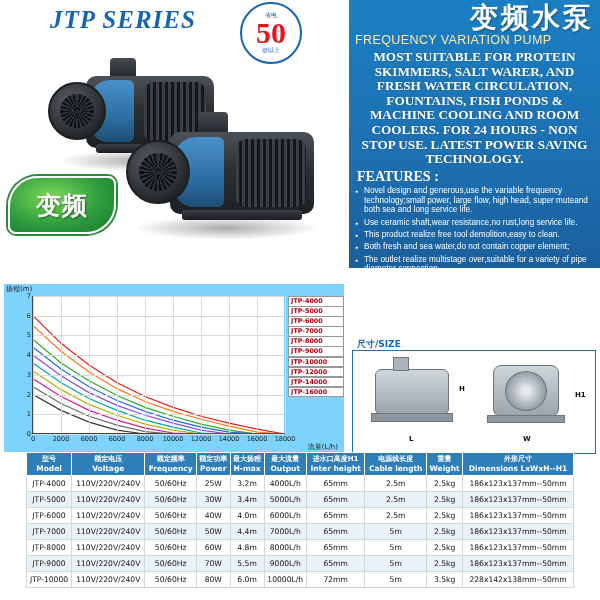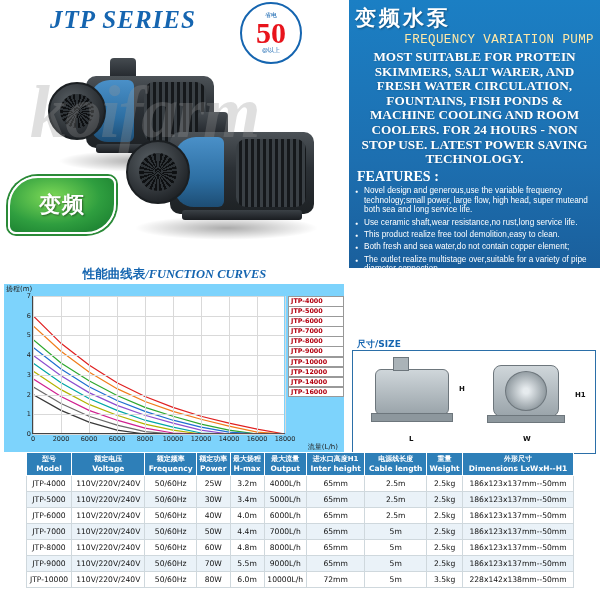--- a/index.html
+++ b/index.html
@@ -86,41 +86,41 @@
   
   .bianpin {
     position:absolute; left:8px; top:176px; width:108px; height:58px;
     background:radial-gradient(ellipse at 40% 35%, #7ed957 0%, #2f9e3f 55%, #15772c 100%);
     border-radius:30px 8px 30px 8px;
     border:2px solid #ffffff;
     box-shadow:0 0 0 2px #2a8a37;
     display:flex; align-items:center; justify-content:center;
   }
   .bianpin span {
-    color:#ffffff; font-size:22px; font-weight:bold;
+    color:#ffffff; font-size:25px; font-weight:bold;
     font-family:Liberation Serif, serif;
     text-shadow:1px 1px 2px rgba(0,0,0,0.45);
     letter-spacing:1px;
   }
 
   
   .top-right {
     position:absolute; left:349px; top:0; width:251px; height:268px;
     background:linear-gradient(180deg,#1b7fc4 0%, #1d6fb0 60%, #1a5f9c 100%);
     color:#fff; padding:4px 6px 0 6px;
   }
   .tr-cn {
     font-family:"DejaVu Sans", sans-serif;
-    font-size:21px; font-weight:bold; text-align:left;
+    font-size:28px; font-weight:bold; text-align:right;
     color:#ffffff; letter-spacing:3px; line-height:28px;
     text-shadow:1px 1px 2px rgba(0,0,0,.35);
   }
   .tr-en {
-    text-align:right; font-size:12.5px; letter-spacing:.4px;
-    color:#ffe9a8; font-family:Liberation Mono, monospace;
+    text-align:left; font-size:12.5px; letter-spacing:.4px;
+    color:#ffe9a8; font-family:Liberation Sans, sans-serif;
     margin-top:1px;
   }
   .tr-desc {
     position:relative;
     margin-top:3px;
     font-family:"Liberation Serif", serif;
     font-weight:bold;
     font-size:13.2px; line-height:14.6px;
     text-align:center;
     color:#ffffff;
@@ -275,23 +275,20 @@
     <ul class="feature-list">
       <li>Novel design and generous,use the variable frequency technology;small power,  large flow, high head,  super muteand both sea and long service life.</li>
       <li>Use ceramic shaft,wear resistance,no rust,long service life.</li>
       <li>This product realize free tool demolition,easy to clean.</li>
       <li>Both fresh and sea water,do not contain copper element;</li>
       <li>The outlet realize multistage over,suitable for a variety of pipe diameter connection.</li>
       <li>The locked-roter protection function(immediately cut off power after water leaf card dead).</li>
     </ul>
   </div>
 
-  <div class="curves-head">
-    <span>性能曲线表</span><em>/FUNCTION CURVES</em>
-  </div>
 
   <div class="chart-wrap">
     <div class="chart-ylabel">扬程(m)</div>
     <div class="chart-xlabel">流量(L/h)</div>
     <div class="plot" id="plot">
       <svg id="curves-svg" width="252" height="138" viewBox="0 0 252 138" preserveAspectRatio="none" style="position:absolute;left:0;top:0;">
           <path d="M0.00,19.71 L28.00,47.31 L56.00,69.00 L84.00,86.74 L112.00,100.54 L140.00,111.39 L168.00,120.26 L196.00,127.16 L224.00,133.07 L252.00,138.00" fill="none" stroke="#e02020" stroke-width="1.2"></path>
           <path d="M0.00,29.57 L28.00,55.20 L56.00,75.90 L84.00,92.66 L112.00,105.47 L140.00,115.33 L168.00,123.21 L196.00,130.11 L224.00,136.03 L252.00,138.00" fill="none" stroke="#f07c1a" stroke-width="1.2"></path>
           <path d="M0.00,43.37 L28.00,67.03 L56.00,84.77 L84.00,99.56 L112.00,111.39 L140.00,120.26 L168.00,128.14 L196.00,134.06 L224.00,138.00 L252.00,138.00" fill="none" stroke="#2fa82f" stroke-width="1.2"></path>
           <path d="M0.00,51.26 L28.00,72.94 L56.00,90.69 L84.00,104.49 L112.00,115.33 L140.00,124.20 L168.00,131.10 L196.00,136.03 L224.00,138.00 L252.00,138.00" fill="none" stroke="#1e6fd0" stroke-width="1.2"></path>
@@ -466,14 +463,13 @@
           <td>6.0m</td>
           <td>10000L/h</td>
           <td>72mm</td>
           <td>5m</td>
           <td>3.5kg</td>
           <td>228x142x138mm--50mm</td>
         </tr>
       </tbody>
   </table>
 
-  <div class="watermark">koifarm</div>
 </div>
 
 </body></html>

